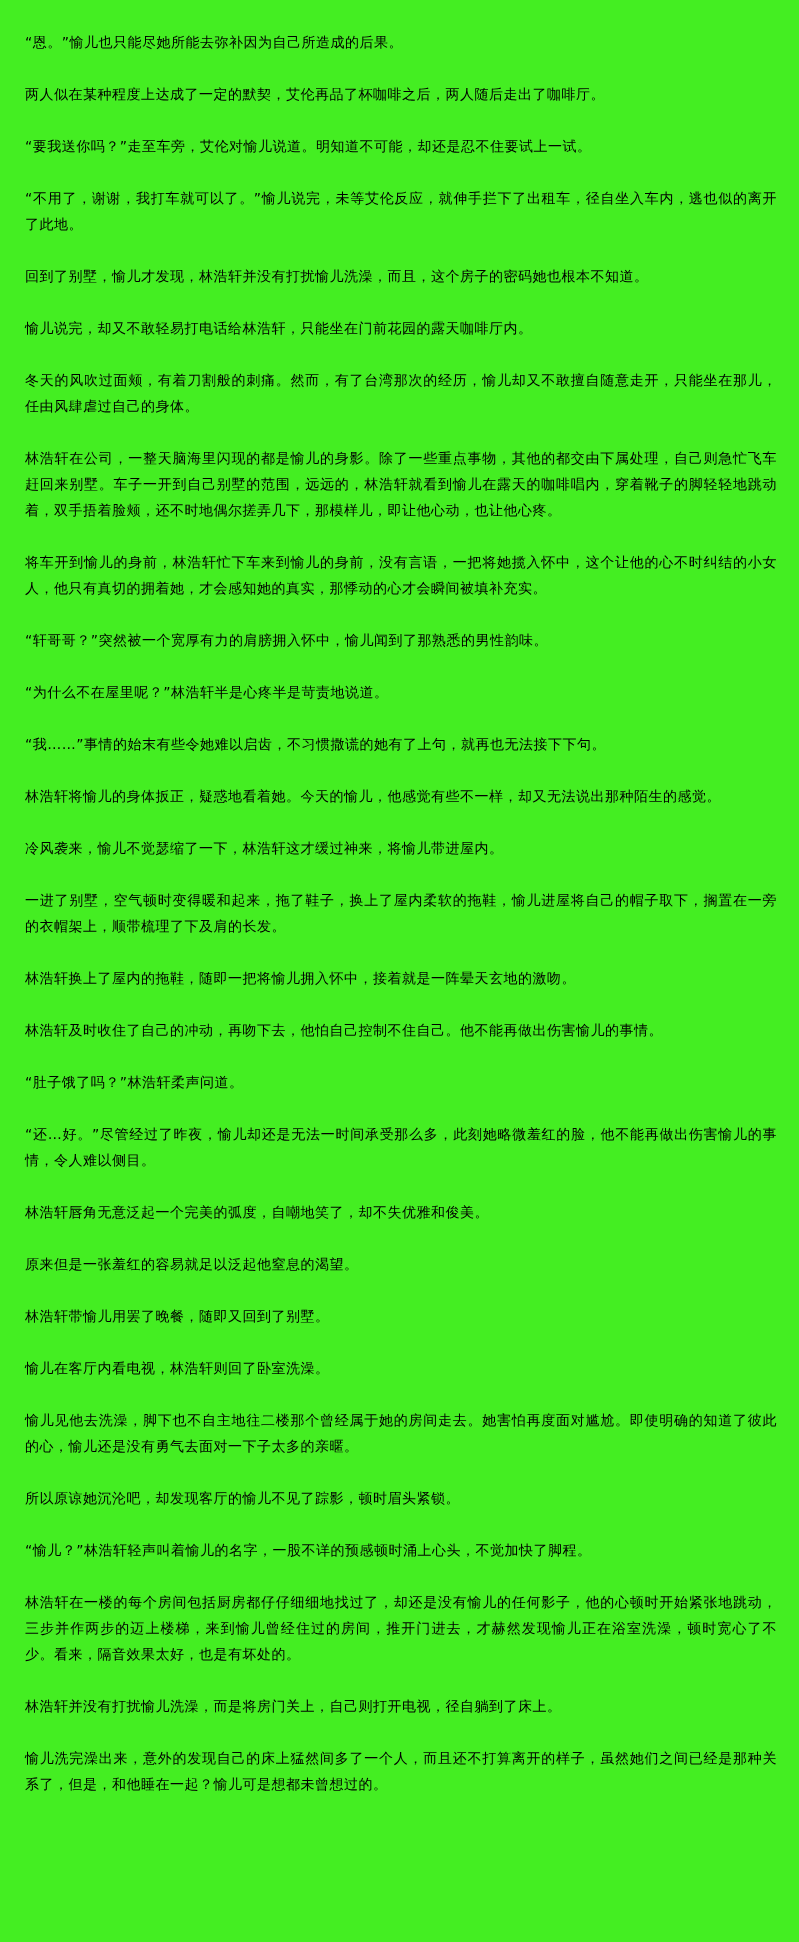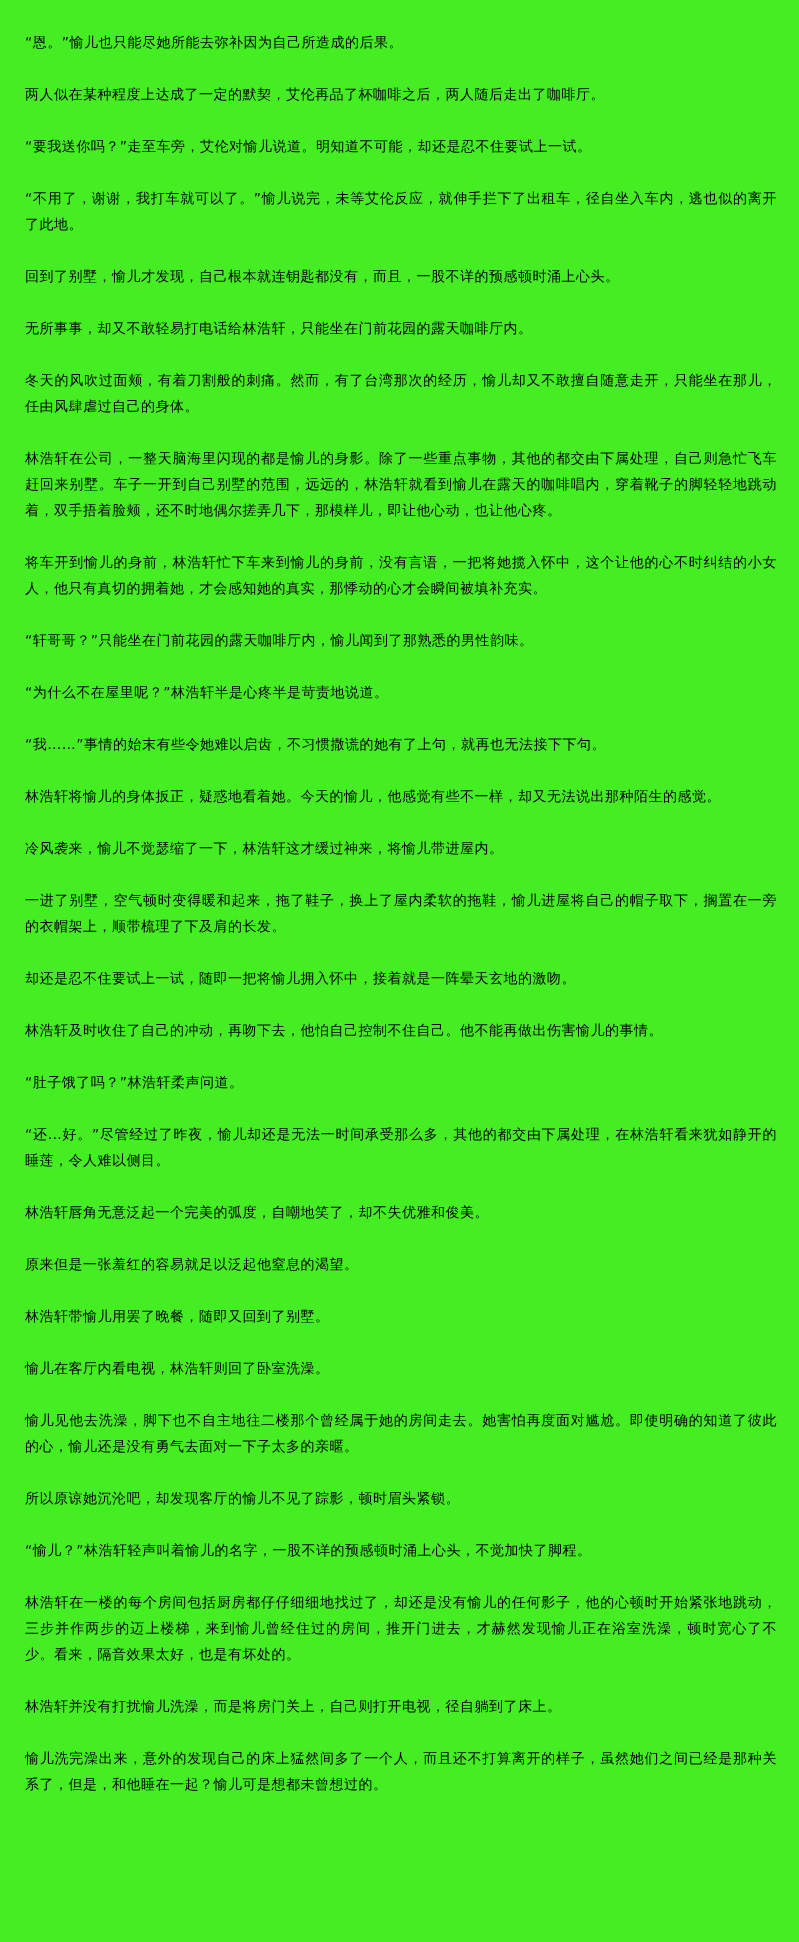--- a/index.html
+++ b/index.html
@@ -29,35 +29,35 @@
 </style>
 </head>
 <body style="background-color: rgb(68, 238, 34);">
 
 <main class="page" style="background-color: rgb(68, 238, 34);">
   <section class="chapter-text" style="color: rgb(0, 0, 0);">
       <p class="para">“恩。”愉儿也只能尽她所能去弥补因为自己所造成的后果。</p>
       <p class="para">两人似在某种程度上达成了一定的默契，艾伦再品了杯咖啡之后，两人随后走出了咖啡厅。</p>
       <p class="para">“要我送你吗？”走至车旁，艾伦对愉儿说道。明知道不可能，却还是忍不住要试上一试。</p>
       <p class="para">“不用了，谢谢，我打车就可以了。”愉儿说完，未等艾伦反应，就伸手拦下了出租车，径自坐入车内，逃也似的离开了此地。</p>
-      <p class="para">回到了别墅，愉儿才发现，自己根本就连钥匙都没有，而且，一股不详的预感顿时涌上心头。</p>
-      <p class="para">无所事事，却又不敢轻易打电话给林浩轩，只能坐在门前花园的露天咖啡厅内。</p>
+      <p class="para">回到了别墅，愉儿才发现，林浩轩并没有打扰愉儿洗澡，而且，这个房子的密码她也根本不知道。</p>
+      <p class="para">愉儿说完，却又不敢轻易打电话给林浩轩，只能坐在门前花园的露天咖啡厅内。</p>
       <p class="para">冬天的风吹过面颊，有着刀割般的刺痛。然而，有了台湾那次的经历，愉儿却又不敢擅自随意走开，只能坐在那儿，任由风肆虐过自己的身体。</p>
       <p class="para">林浩轩在公司，一整天脑海里闪现的都是愉儿的身影。除了一些重点事物，其他的都交由下属处理，自己则急忙飞车赶回来别墅。车子一开到自己别墅的范围，远远的，林浩轩就看到愉儿在露天的咖啡唱内，穿着靴子的脚轻轻地跳动着，双手捂着脸颊，还不时地偶尔搓弄几下，那模样儿，即让他心动，也让他心疼。</p>
       <p class="para">将车开到愉儿的身前，林浩轩忙下车来到愉儿的身前，没有言语，一把将她揽入怀中，这个让他的心不时纠结的小女人，他只有真切的拥着她，才会感知她的真实，那悸动的心才会瞬间被填补充实。</p>
-      <p class="para">“轩哥哥？”只能坐在门前花园的露天咖啡厅内，愉儿闻到了那熟悉的男性韵味。</p>
+      <p class="para">“轩哥哥？”突然被一个宽厚有力的肩膀拥入怀中，愉儿闻到了那熟悉的男性韵味。</p>
       <p class="para">“为什么不在屋里呢？”林浩轩半是心疼半是苛责地说道。</p>
       <p class="para">“我……”事情的始末有些令她难以启齿，不习惯撒谎的她有了上句，就再也无法接下下句。</p>
       <p class="para">林浩轩将愉儿的身体扳正，疑惑地看着她。今天的愉儿，他感觉有些不一样，却又无法说出那种陌生的感觉。</p>
       <p class="para">冷风袭来，愉儿不觉瑟缩了一下，林浩轩这才缓过神来，将愉儿带进屋内。</p>
       <p class="para">一进了别墅，空气顿时变得暖和起来，拖了鞋子，换上了屋内柔软的拖鞋，愉儿进屋将自己的帽子取下，搁置在一旁的衣帽架上，顺带梳理了下及肩的长发。</p>
-      <p class="para">却还是忍不住要试上一试，随即一把将愉儿拥入怀中，接着就是一阵晕天玄地的激吻。</p>
+      <p class="para">林浩轩换上了屋内的拖鞋，随即一把将愉儿拥入怀中，接着就是一阵晕天玄地的激吻。</p>
       <p class="para">林浩轩及时收住了自己的冲动，再吻下去，他怕自己控制不住自己。他不能再做出伤害愉儿的事情。</p>
       <p class="para">“肚子饿了吗？”林浩轩柔声问道。</p>
-      <p class="para">“还…好。”尽管经过了昨夜，愉儿却还是无法一时间承受那么多，其他的都交由下属处理，在林浩轩看来犹如静开的睡莲，令人难以侧目。</p>
+      <p class="para">“还…好。”尽管经过了昨夜，愉儿却还是无法一时间承受那么多，此刻她略微羞红的脸，他不能再做出伤害愉儿的事情，令人难以侧目。</p>
       <p class="para">林浩轩唇角无意泛起一个完美的弧度，自嘲地笑了，却不失优雅和俊美。</p>
       <p class="para">原来但是一张羞红的容易就足以泛起他窒息的渴望。</p>
       <p class="para">林浩轩带愉儿用罢了晚餐，随即又回到了别墅。</p>
       <p class="para">愉儿在客厅内看电视，林浩轩则回了卧室洗澡。</p>
       <p class="para">愉儿见他去洗澡，脚下也不自主地往二楼那个曾经属于她的房间走去。她害怕再度面对尴尬。即使明确的知道了彼此的心，愉儿还是没有勇气去面对一下子太多的亲暱。</p>
       <p class="para">所以原谅她沉沦吧，却发现客厅的愉儿不见了踪影，顿时眉头紧锁。</p>
       <p class="para">“愉儿？”林浩轩轻声叫着愉儿的名字，一股不详的预感顿时涌上心头，不觉加快了脚程。</p>
       <p class="para">林浩轩在一楼的每个房间包括厨房都仔仔细细地找过了，却还是没有愉儿的任何影子，他的心顿时开始紧张地跳动，三步并作两步的迈上楼梯，来到愉儿曾经住过的房间，推开门进去，才赫然发现愉儿正在浴室洗澡，顿时宽心了不少。看来，隔音效果太好，也是有坏处的。</p>
       <p class="para">林浩轩并没有打扰愉儿洗澡，而是将房门关上，自己则打开电视，径自躺到了床上。</p>
       <p class="para">愉儿洗完澡出来，意外的发现自己的床上猛然间多了一个人，而且还不打算离开的样子，虽然她们之间已经是那种关系了，但是，和他睡在一起？愉儿可是想都未曾想过的。</p>

